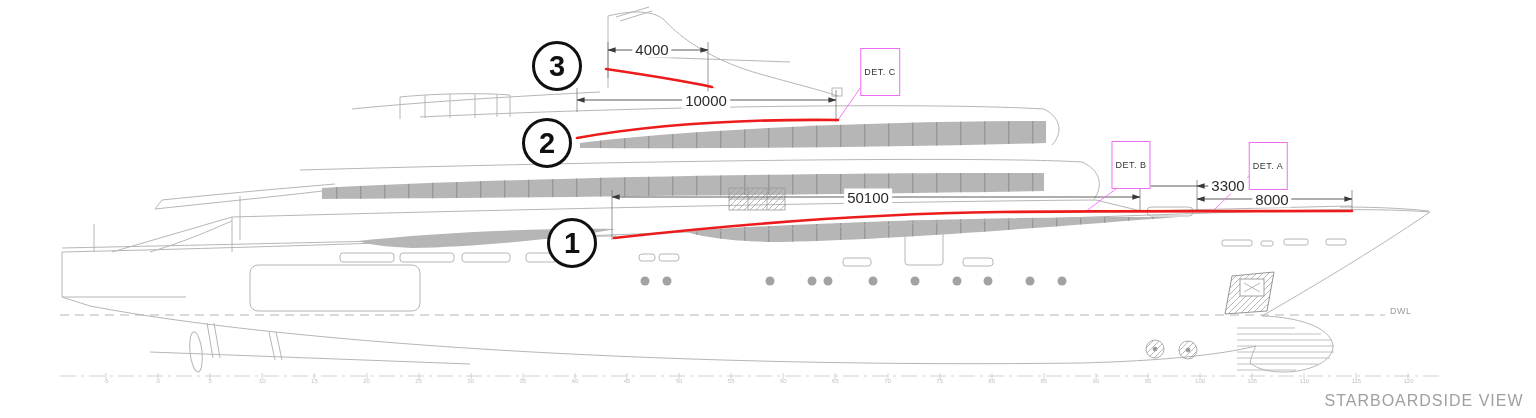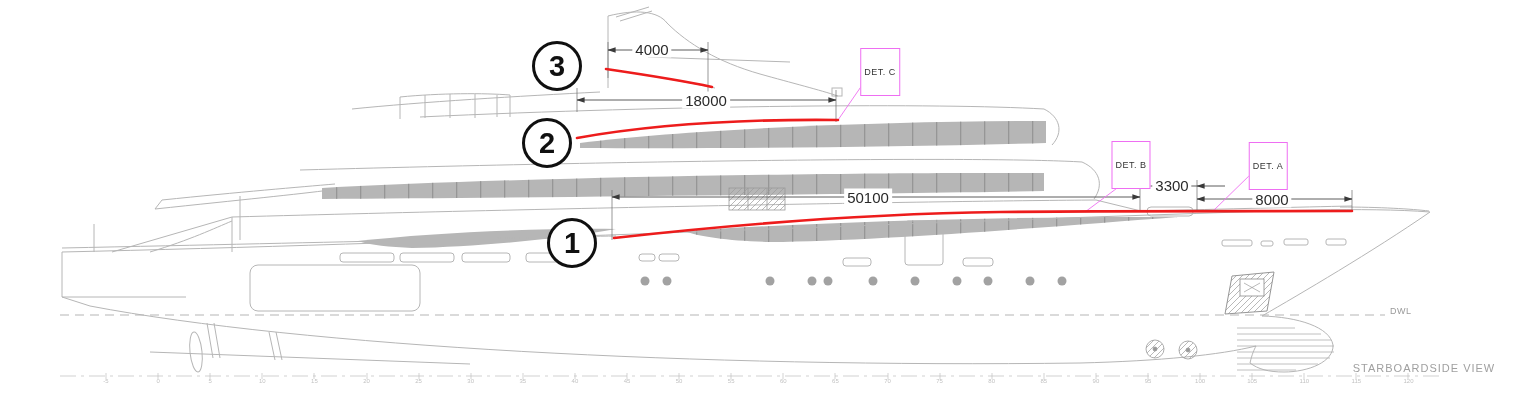--- a/index.html
+++ b/index.html
@@ -9,22 +9,22 @@
   .overlay{position:absolute;left:0;top:0;width:100%;height:100%;pointer-events:none;}
   .dim-label{position:absolute;transform:translate(-50%,-50%);background:#fff;
              padding:0 3px;font-size:15px;font-weight:500;color:#2a2a2a;white-space:nowrap;}
   .det-label{position:absolute;transform:translate(-50%,-50%);background:#fff;
              border:1px solid #ee6ef2;box-shadow:0 0 0 1px #ffffff inset;
              padding:18px 3px;font-size:9px;color:#333;letter-spacing:.5px;white-space:nowrap;}
   .callout{position:absolute;width:44px;height:44px;border:3.5px solid #101010;border-radius:50%;
            background:#fff;display:flex;align-items:center;justify-content:center;
            transform:translate(-50%,-50%);font-size:29px;font-weight:bold;color:#101010;}
   .dwl-label{position:absolute;font-size:9px;color:#9a9a9a;letter-spacing:.5px;}
-  .view-label{position:absolute;transform:translate(-50%,-50%);font-size:11px;color:#a0a0a0;
-              letter-spacing:1px;white-space:nowrap;}
+  .view-label{position:absolute;transform:translate(-50%,-50%);font-size:16px;color:#a0a0a0;
+              letter-spacing:1px;white-space:nowrap;margin-top:33px;}
   .station{position:absolute;top:378px;transform:translateX(-50%);font-size:6px;color:#c2c2c2;}
 </style>
 </head>
 <body>
 
 <div class="canvas">
 
   <svg width="1536" height="418" viewBox="0 0 1536 418">
     <defs>
       <marker id="arr" markerWidth="9" markerHeight="7" refX="8.5" refY="3" orient="auto-start-reverse">
@@ -162,23 +162,23 @@
     </g>
   </svg>
 
   <div class="overlay">
 
     <div class="callout" style="left:557px;top:66px">3</div>
     <div class="callout" style="left:547px;top:143px">2</div>
     <div class="callout" style="left:572px;top:243px">1</div>
 
     <div class="dim-label" style="left:652px;top:49px">4000</div>
-    <div class="dim-label" style="left:706px;top:100px">18000</div>
+    <div class="dim-label" style="left:706px;top:100px">10000</div>
     <div class="dim-label" style="left:868px;top:197px">50100</div>
-    <div class="dim-label" style="left:1172px;top:185px">3300</div>
+    <div class="dim-label" style="left:1228px;top:185px">3300</div>
     <div class="dim-label" style="left:1272px;top:199px">8000</div>
 
     <div class="det-label" style="left:880px;top:72px">DET. C</div>
     <div class="det-label" style="left:1131px;top:165px">DET. B</div>
     <div class="det-label" style="left:1268px;top:166px">DET. A</div>
 
     <div class="dwl-label" style="left:1390px;top:306px">DWL</div>
     <div class="view-label" style="left:1424px;top:368px">STARBOARDSIDE VIEW</div>
 
     <div id="stations">

